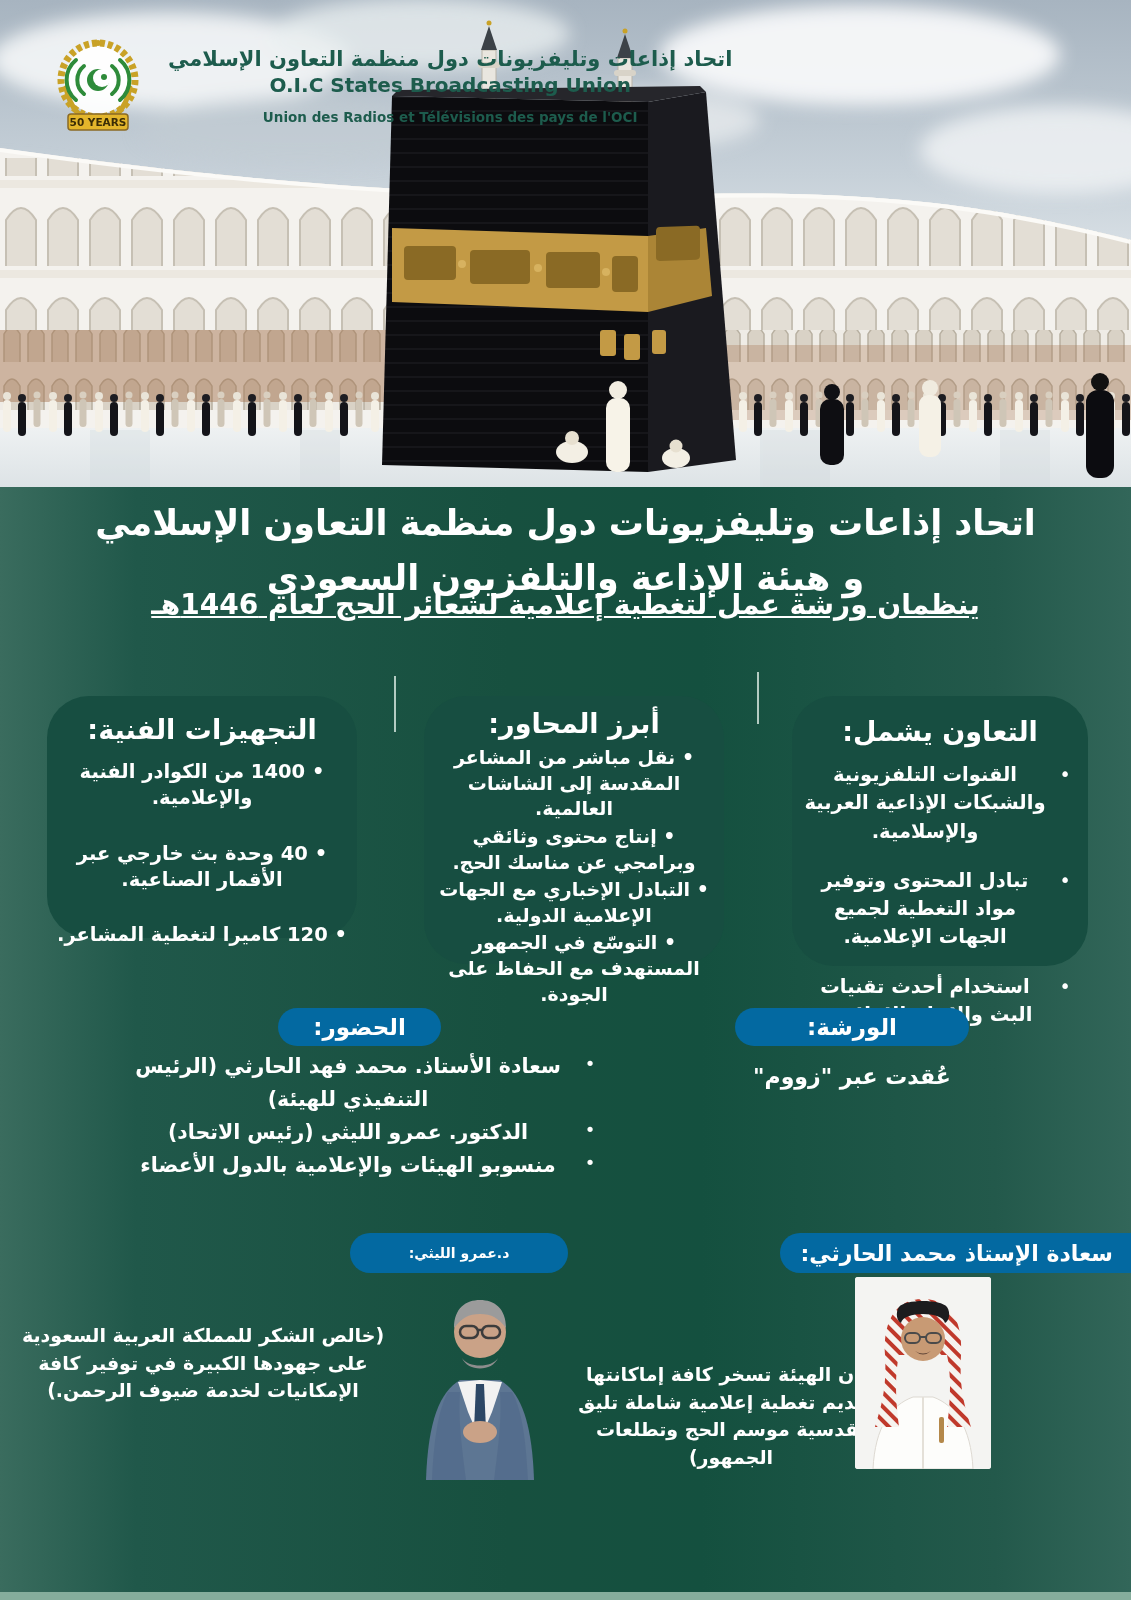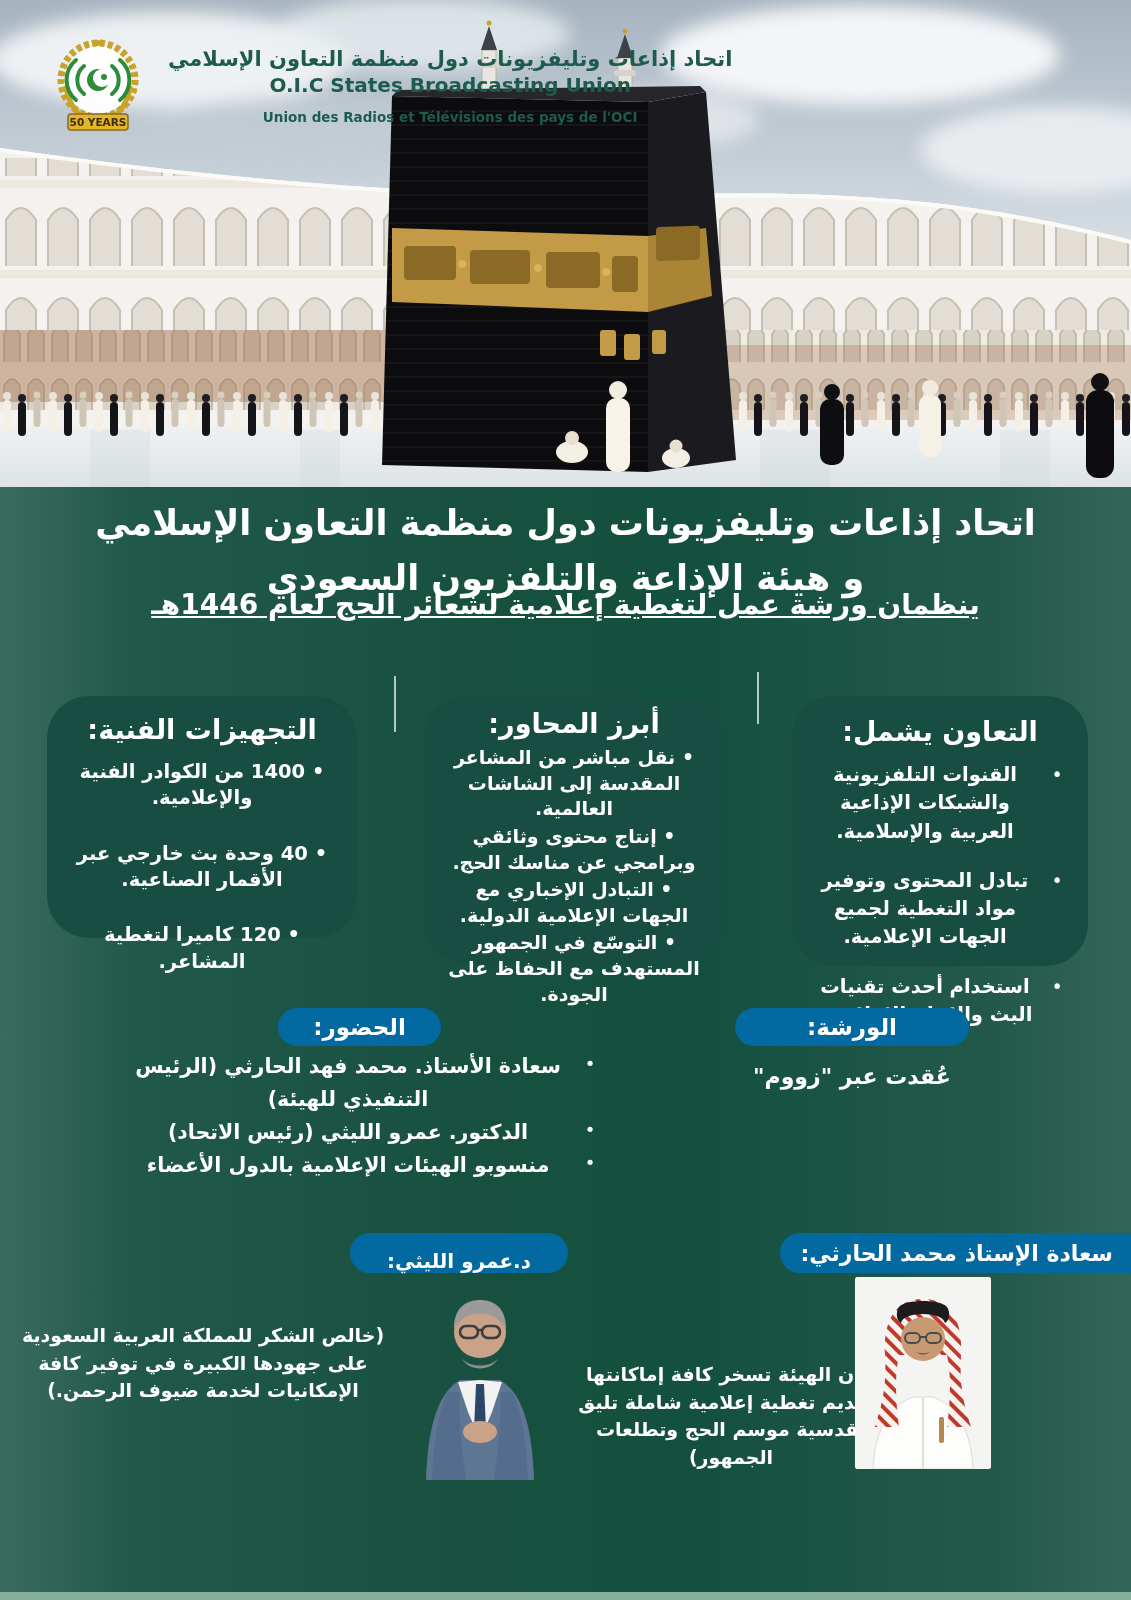--- a/index.html
+++ b/index.html
@@ -25,21 +25,21 @@
   
   .title{left:0;width:1131px;text-align:center;color:#fff;font-weight:bold;direction:rtl;white-space:nowrap;}
   .title-1{top:503px;font-size:35px;}
   .title-2{top:558px;font-size:35px;}
   .title-3{top:588px;font-size:28px;text-decoration:underline;}
   
   .vdiv{width:2px;background:#cfe0d8;opacity:.85;}
   
   .card{
     background:#174e41;border-radius:42px;color:#fff;direction:rtl;
-    box-sizing:border-box;padding:18px 16px;
+    box-sizing:border-box;padding:18px 8px;
   }
   .card-title{text-align:center;font-weight:bold;font-size:27px;margin-bottom:14px;}
   .card-items{display:flex;flex-direction:column;}
   .inline-item{text-align:center;font-weight:bold;font-size:19px;line-height:1.35;}
   .inline-item::before{content:"• ";}
   .tech .inline-item{margin-bottom:29px;font-size:19.5px;}
   .topics .inline-item{margin-bottom:2px;}
   .dot-row{display:flex;direction:rtl;margin-bottom:21px;}
   .dot-row .dot{width:30px;text-align:center;font-size:19px;line-height:1.45;}
   .dot-row .txt{flex:1;text-align:center;font-weight:bold;font-size:19.5px;line-height:1.45;}
@@ -283,30 +283,30 @@
         <span class="txt">سعادة الأستاذ. محمد فهد الحارثي (الرئيس التنفيذي للهيئة)</span>
       </div>
 
       <div class="att-row">
         <span class="dot">•</span>
         <span class="txt">الدكتور. عمرو الليثي (رئيس الاتحاد)</span>
       </div>
 
       <div class="att-row">
         <span class="dot">•</span>
-        <span class="txt">منسوبو الهيئات الإعلامية بالدول الأعضاء</span>
+        <span class="txt">منسوبو الهيئات والإعلامية بالدول الأعضاء</span>
       </div>
     </div>
 
   <div class="abs pill" style="left:735px;top:1008px;width:234px;height:38px;font-size:23px;">
     <span>الورشة:</span>
   </div>
   <div class="abs workshop-text" style="left:735px;top:1064px;width:234px;">عُقدت عبر "زووم"</div>
 
-  <div class="abs pill" style="left:350px;top:1233px;width:218px;height:40px;font-size:20px;align-items:flex-end;">
+  <div class="abs pill" style="left:350px;top:1233px;width:218px;height:40px;font-size:14px;">
     <span>د.عمرو الليثي:</span>
   </div>
 
   <div class="abs pill" style="left:780px;top:1233px;width:351px;height:40px;font-size:22px;border-radius:24px 0 0 24px;justify-content:flex-start;padding-right:0;padding-left:10px;">
     <span style="margin-right:28px;">سعادة الإستاذ محمد الحارثي:</span>
   </div>
 
   <div class="abs quote" style="left:12px;top:1322px;width:382px;">
 
   <p>(خالص الشكر للمملكة العربية السعودية على جهودها الكبيرة في توفير كافة الإمكانيات لخدمة ضيوف الرحمن.)</p>

